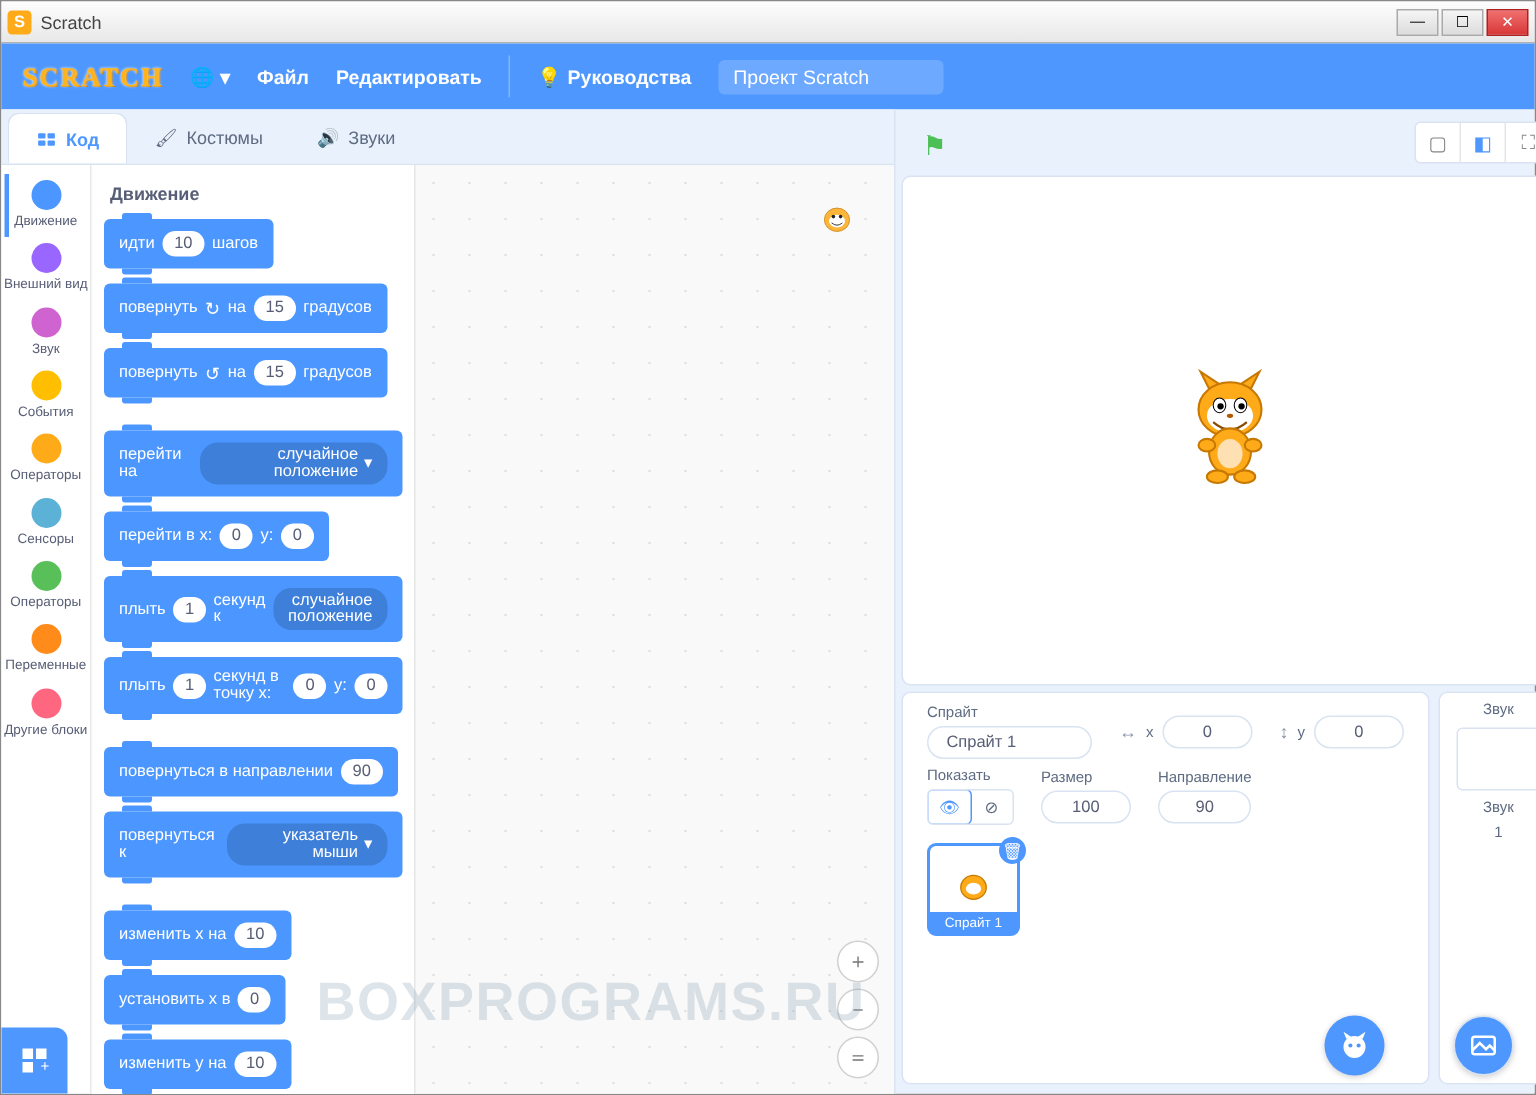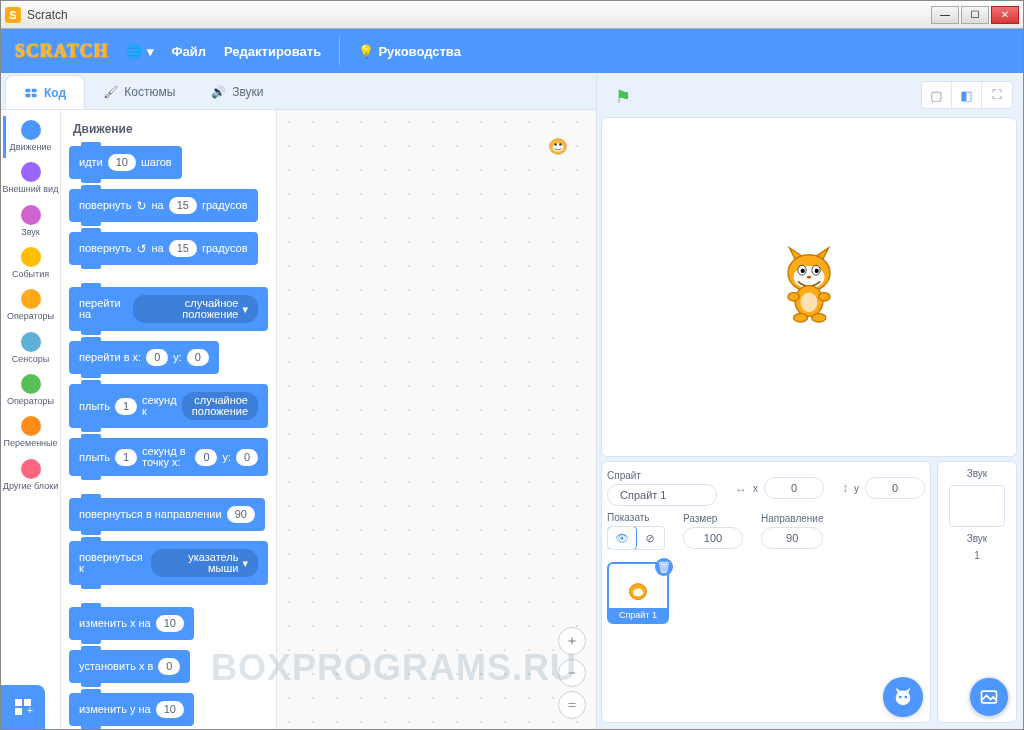--- a/index.html
+++ b/index.html
@@ -61,21 +61,21 @@
 .greenflag{color:#4cbf56;font-size:18px;}
 .stopbtn{width:16px;height:16px;background:#d84848;border-radius:3px;}
 .stagebtns{display:flex;gap:0;border:1px solid #d9e3f2;border-radius:4px;overflow:hidden;background:#fff;}
 .sbtn{width:30px;height:26px;display:flex;align-items:center;justify-content:center;border-right:1px solid #e6e6e6;cursor:pointer;color:#888;font-size:13px;}
 .sbtn:last-child{border-right:none;}
 .sbtn.active{color:#4d97ff;}
 
 .stage { background:#fff; border:1px solid #d9e3f2; border-radius:6px; height:340px; position:relative; display:flex;align-items:center;justify-content:center;}
 
 .spritepanel { flex:1; display:flex; gap:6px; }
-.spriteinfo { flex:1; background:#fff; border:1px solid #d9e3f2; border-radius:6px; padding:8px 5px; font-size:11px; color:#5e6b82; display:flex;flex-direction:column;gap:6px;}
+.spriteinfo { flex:1; background:#fff; border:1px solid #d9e3f2; border-radius:6px; padding:8px 16px; font-size:11px; color:#5e6b82; display:flex;flex-direction:column;gap:6px;}
 .row{display:flex;gap:18px;align-items:center;}
 .field{display:flex;flex-direction:column;gap:3px;}
 .lbl{font-size:10px;color:#5e6b82;}
 .inp{border:1px solid #d9e3f2;border-radius:14px;padding:4px 12px;font-size:11px;color:#575e75;background:#fff;min-width:60px;text-align:center;}
 .inp.wide{min-width:110px;text-align:left;}
 .coord{display:flex;align-items:center;gap:6px;}
 .coord .arr{color:#8a94a6;font-size:12px;}
 .toggle{display:flex;border:1px solid #d9e3f2;border-radius:4px;overflow:hidden;}
 .toggle .tg{width:28px;height:22px;display:flex;align-items:center;justify-content:center;cursor:pointer;}
 .toggle .tg.active{background:#fff;color:#4d97ff;outline:1px solid #4d97ff;border-radius:3px;}
@@ -117,20 +117,21 @@
   <div class="menubar">
     <span class="logo">SCRATCH</span>
     <span class="menuitem"><span>🌐</span> ▾</span>
     <span class="menuitem">Файл</span>
     <span class="menuitem">Редактировать</span>
     <span class="sep"></span>
     <span class="menuitem">
         <span>💡</span>
         <span>Руководства</span>
       </span>
+    <span class="proj">Проект Scratch</span>
   </div>
 
   <div class="content">
 
     <div class="leftcol">
 
       <div class="tabs">
         <div class="tab active">
           <svg class="ticon" viewBox="0 0 20 20">
               <rect x="2" y="4" width="7" height="5" rx="1" fill="#4d97ff"></rect>

